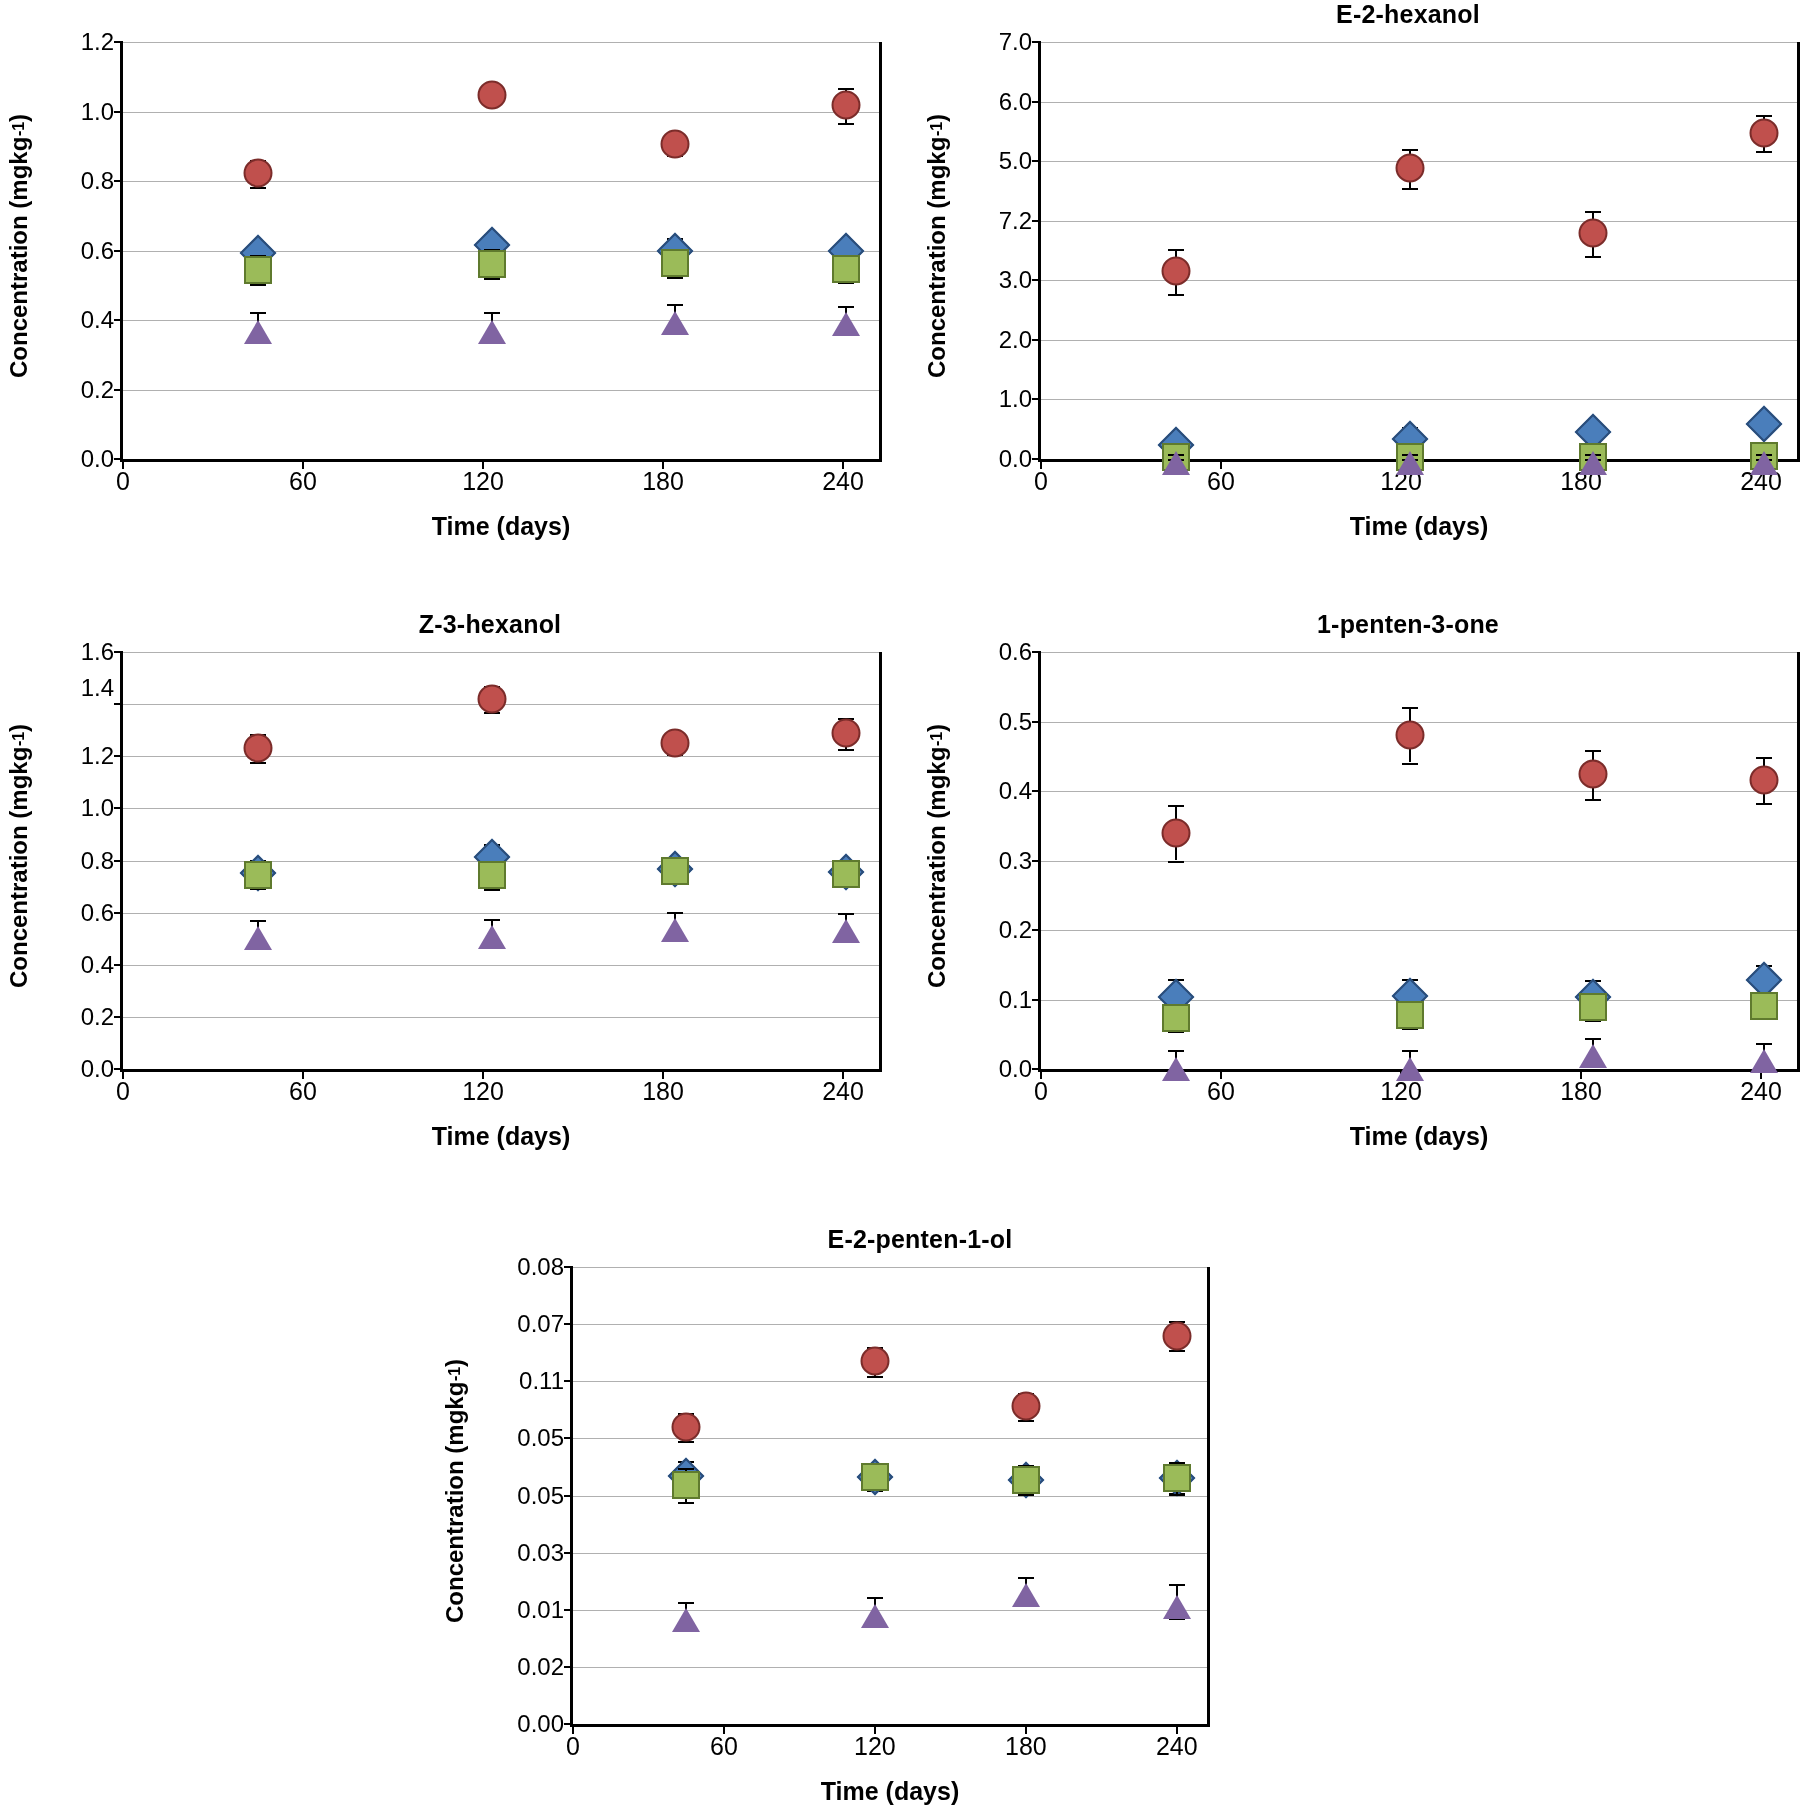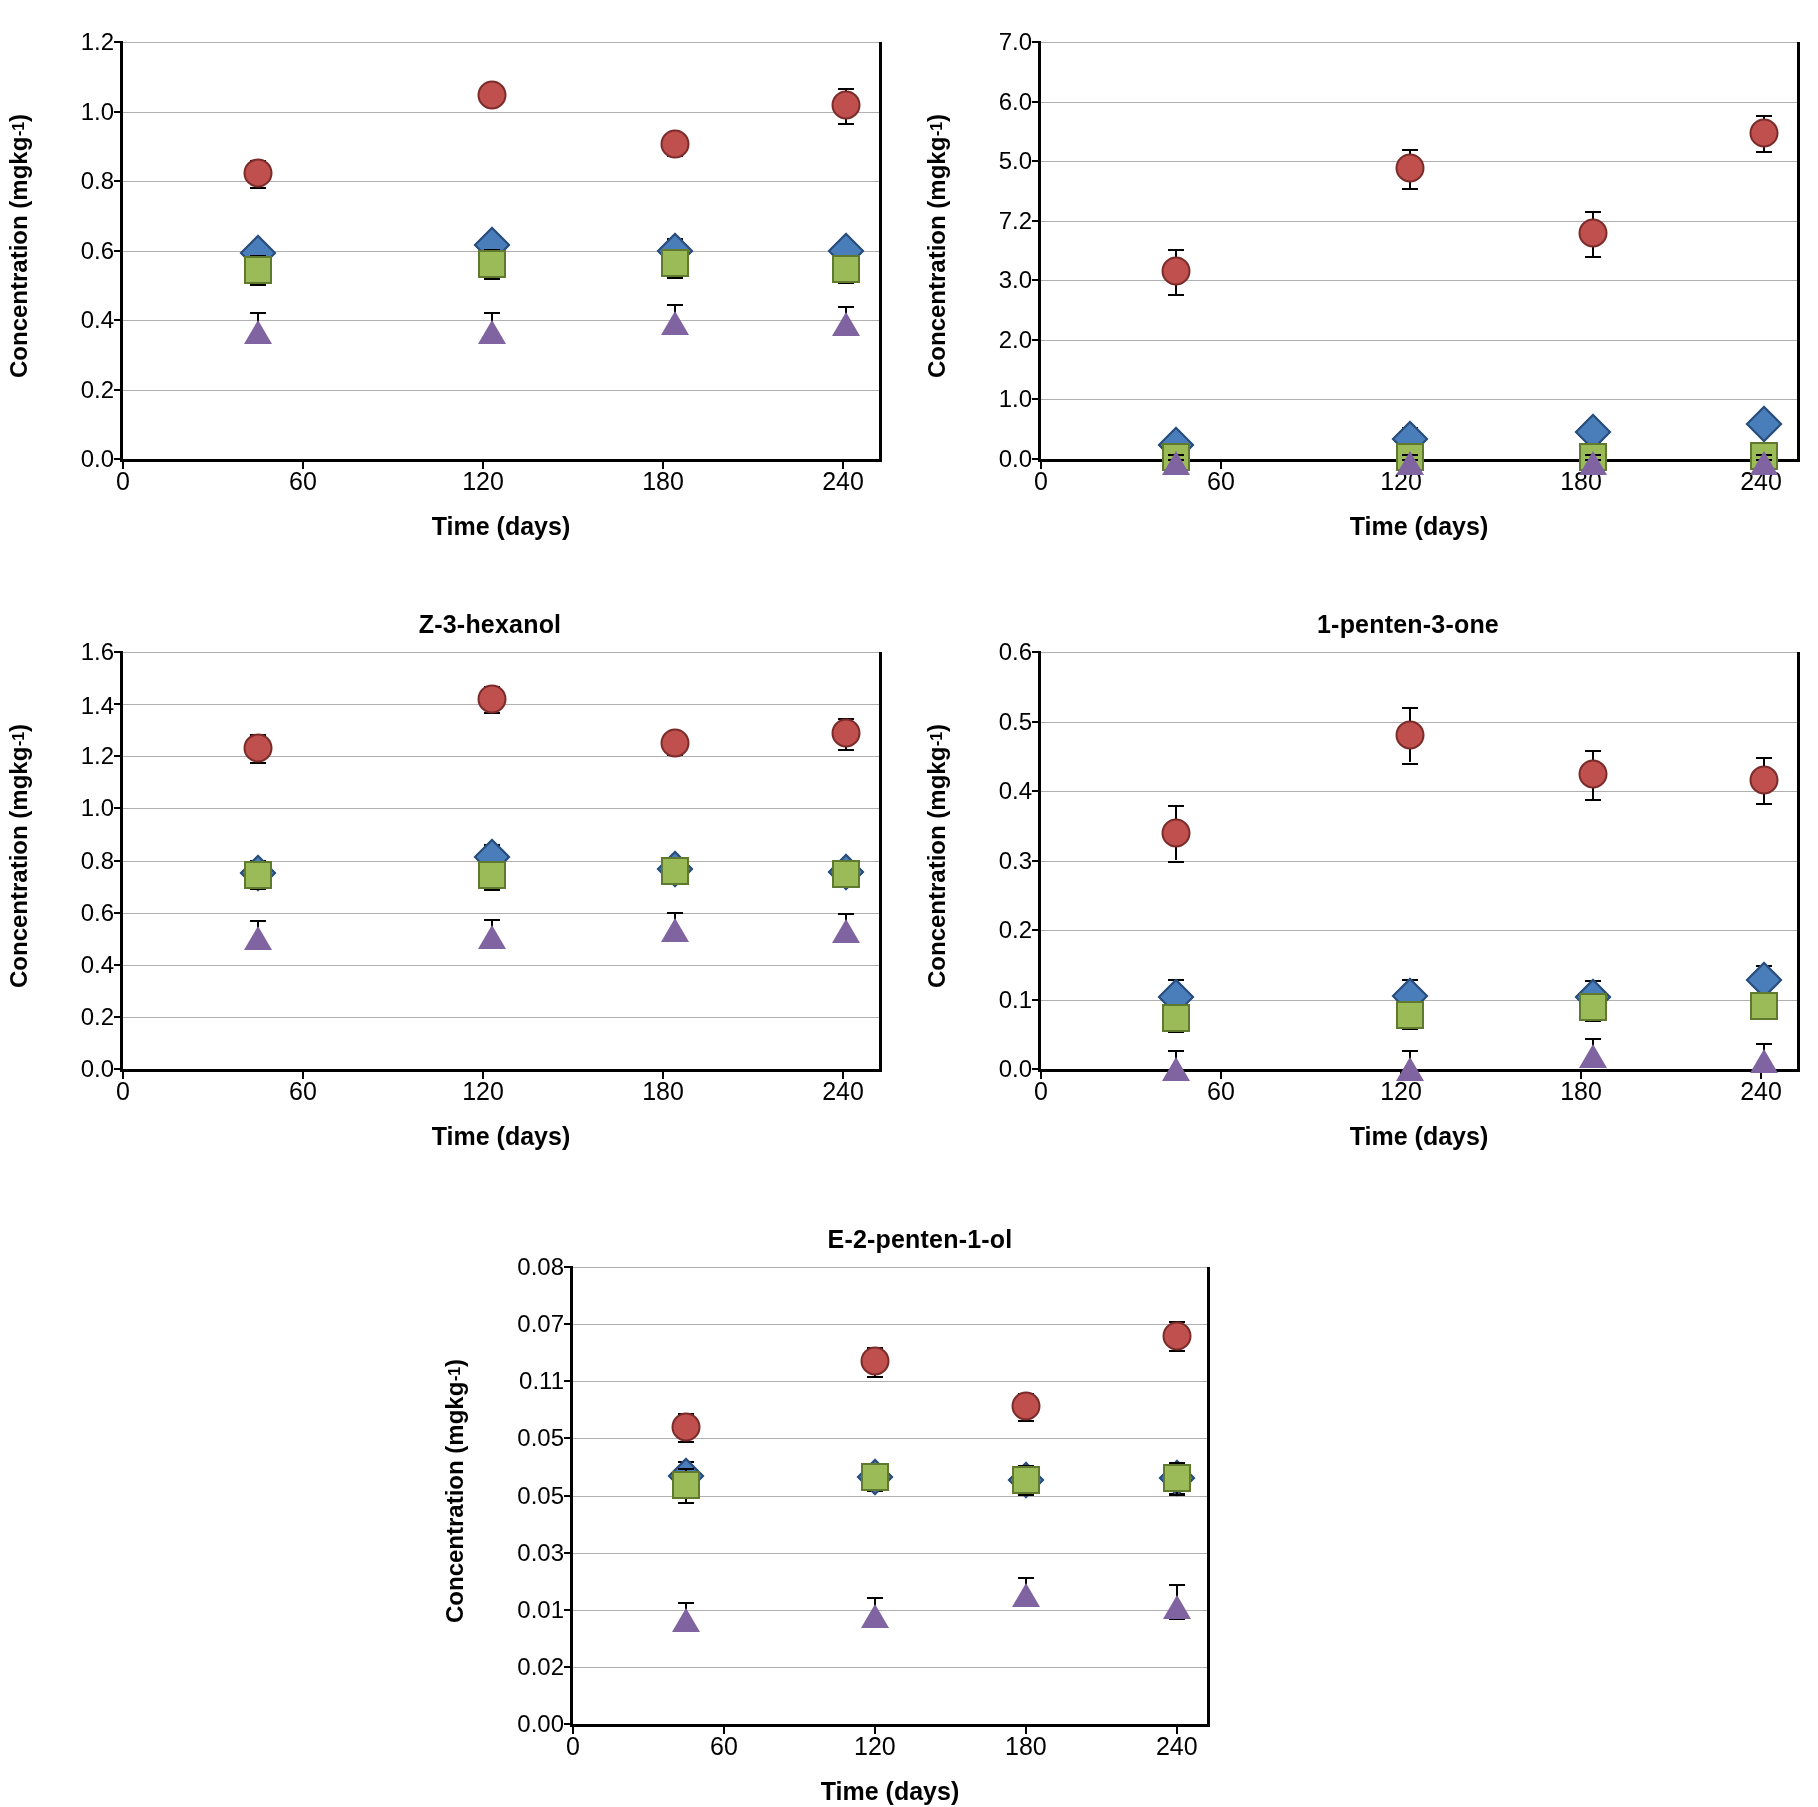--- a/index.html
+++ b/index.html
@@ -218,20 +218,21 @@
         <div class="err" style="left: 723px; top: 264.1px; height: 24.325px;"></div>
         <div class="errcap" style="left: 723px; top: 264.1px;"></div>
         <div class="errcap" style="left: 723px; top: 288.425px;"></div>
         <div class="pt m-triangle" style="left: 723px; top: 282.262px; border-bottom-color: rgb(128, 100, 162);"></div>
       </div>
     <div class="xlabel" style="position:absolute;left:120px;top:472px;width:762px;">Time (days)</div>
   </div>
 </div>
 
 <div class="panel" style="left:918px;top:0px;width:900px;height:510px;">
+  <div class="panel-title" style="margin-left:80px;">E-2-hexanol</div>
   <div class="plotwrap" style="position:absolute;left:0;top:36px;width:900px;height:470px;">
     <div class="ylabel" style="left:4px;top:0px;height:420px;width:30px;">
       <span>Concentration (mgkg</span>
         <sup>-1</sup>
         <span>)</span>
     </div>
     <div class="plot" id="plot1" style="left:120px;top:6px;width:762px;height:420px;">
         <div class="ytick" style="top: 417px;">0.0</div>
         <div class="ytickmark" style="top: 417px;"></div>
         <div class="gridline" style="top: 357.429px;"></div>
@@ -354,21 +355,21 @@
         <div class="gridline" style="top: 208.5px;"></div>
         <div class="ytick" style="top: 208.5px;">0.8</div>
         <div class="ytickmark" style="top: 208.5px;"></div>
         <div class="gridline" style="top: 156.375px;"></div>
         <div class="ytick" style="top: 156.375px;">1.0</div>
         <div class="ytickmark" style="top: 156.375px;"></div>
         <div class="gridline" style="top: 104.25px;"></div>
         <div class="ytick" style="top: 104.25px;">1.2</div>
         <div class="ytickmark" style="top: 104.25px;"></div>
         <div class="gridline" style="top: 52.125px;"></div>
-        <div class="ytick" style="top: 54px;">1.4</div>
+        <div class="ytick" style="top: 36px;">1.4</div>
         <div class="ytickmark" style="top: 52.125px;"></div>
         <div class="gridline" style="top: 0px;"></div>
         <div class="ytick" style="top: 0px;">1.6</div>
         <div class="ytickmark" style="top: 0px;"></div>
         <div class="xtick" style="left: 0px;">0</div>
         <div class="xtickmark" style="left: -1px;"></div>
         <div class="xtick" style="left: 180px;">60</div>
         <div class="xtickmark" style="left: 179px;"></div>
         <div class="xtick" style="left: 360px;">120</div>
         <div class="xtickmark" style="left: 359px;"></div>

